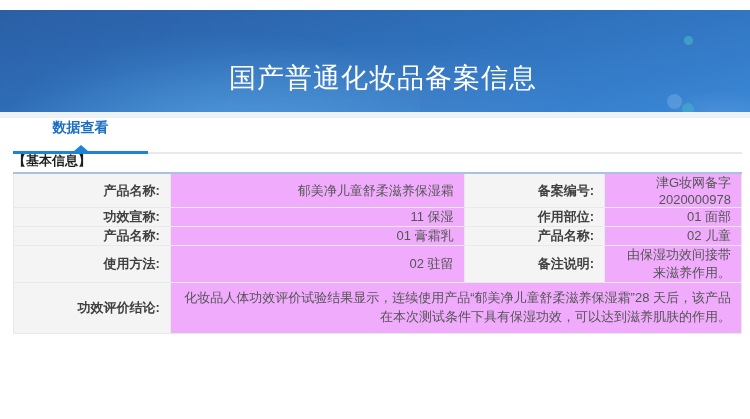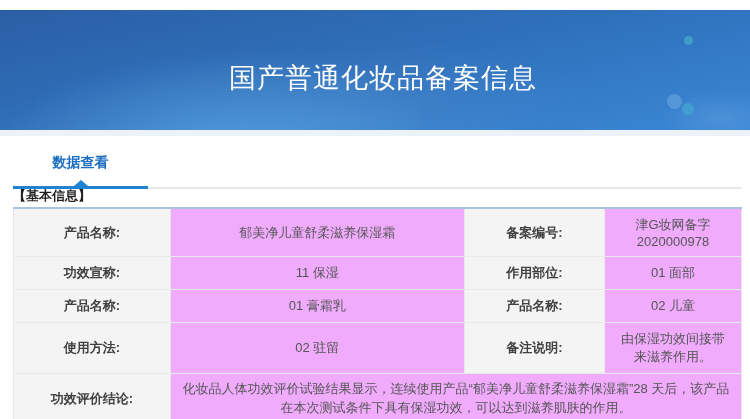--- a/index.html
+++ b/index.html
@@ -4,21 +4,21 @@
 <style>
   html,body{margin:0;padding:0;}
   body{
     width:750px;height:419px;overflow:hidden;background:#ffffff;
     font-family:"Liberation Sans","DejaVu Sans",sans-serif;
     -webkit-font-smoothing:antialiased;
   }
   
   .top-strip{height:10px;background:#ffffff;}
   .banner{
-    position:relative;height:120px;overflow:hidden;
+    position:relative;height:102px;overflow:hidden;
     background:linear-gradient(168deg,#2b5fa5 0%,#2f70bb 48%,#3a87d6 100%);
     padding-left:16px;
   }
   .banner .sheen{
     position:absolute;left:-80px;top:30px;width:700px;height:160px;
     background:radial-gradient(ellipse at 45% 60%,rgba(255,255,255,0.10),rgba(255,255,255,0) 65%);
     transform:rotate(-8deg);pointer-events:none;
   }
   .banner .glow-left{
     position:absolute;left:0;bottom:-40px;width:420px;height:120px;
@@ -33,21 +33,21 @@
   .blob.d1{left:684px;top:26px;width:9px;height:9px;background:rgba(72,176,198,0.65);}
   .blob.d2{left:667px;top:84px;width:15px;height:15px;background:rgba(110,170,225,0.55);}
   .blob.d3{left:682px;top:93px;width:12px;height:12px;background:rgba(70,178,205,0.55);}
   .banner h1{
     position:relative;margin:0;padding-top:55px;text-align:center;
     color:#ffffff;font-size:27px;font-weight:500;letter-spacing:1px;line-height:1;
   }
   .banner-under-strip{height:6px;background:#edf2f9;}
   
   .content{padding:0 8px 0 13px;}
-  .tabs{margin-top:17px;border-bottom:2px solid #e9e9e9;height:34px;position:relative;}
+  .tabs{border-bottom:2px solid #e9e9e9;height:34px;position:relative;}
   .tab{
     display:inline-block;width:135px;height:34px;text-align:center;position:relative;
     cursor:pointer;vertical-align:bottom;
   }
   .tab .tab-label{
     display:inline-block;margin-top:1px;font-size:14px;font-weight:bold;color:#1b6ec2;
   }
   .tab.active .tab-underline{
     position:absolute;left:0;right:0;bottom:-2px;height:3px;background:#1e83d3;
   }
@@ -58,21 +58,21 @@
   }
   .section-heading{
     font-size:13px;font-weight:bold;color:#1f1f1f;line-height:1;
   }
   
   table.info{
     width:100%;margin-top:5px;border-collapse:collapse;table-layout:fixed;
     font-size:13px;border-top:2px solid #a9c3de;
   }
   table.info th, table.info td{
-    border:1px solid #e9e9e9;padding:7px 10px;text-align:center;vertical-align:middle;
+    border:1px solid #e9e9e9;padding:0 10px;text-align:right;vertical-align:middle;
     overflow:hidden;
   }
   table.info th{
     background:#f4f4f4;font-weight:bold;color:#404040;width:20%;
   }
   table.info td{color:#555555;background:#f0abfc;}
   table.info td.wide{width:40%;}
   table.info td.conclusion{line-height:1.45;padding-top:6px;padding-bottom:6px;}
   col.c1{width:19.8%;} col.c2{width:39.7%;} col.c3{width:20.5%;} col.c4{width:20%;}
 </style>

